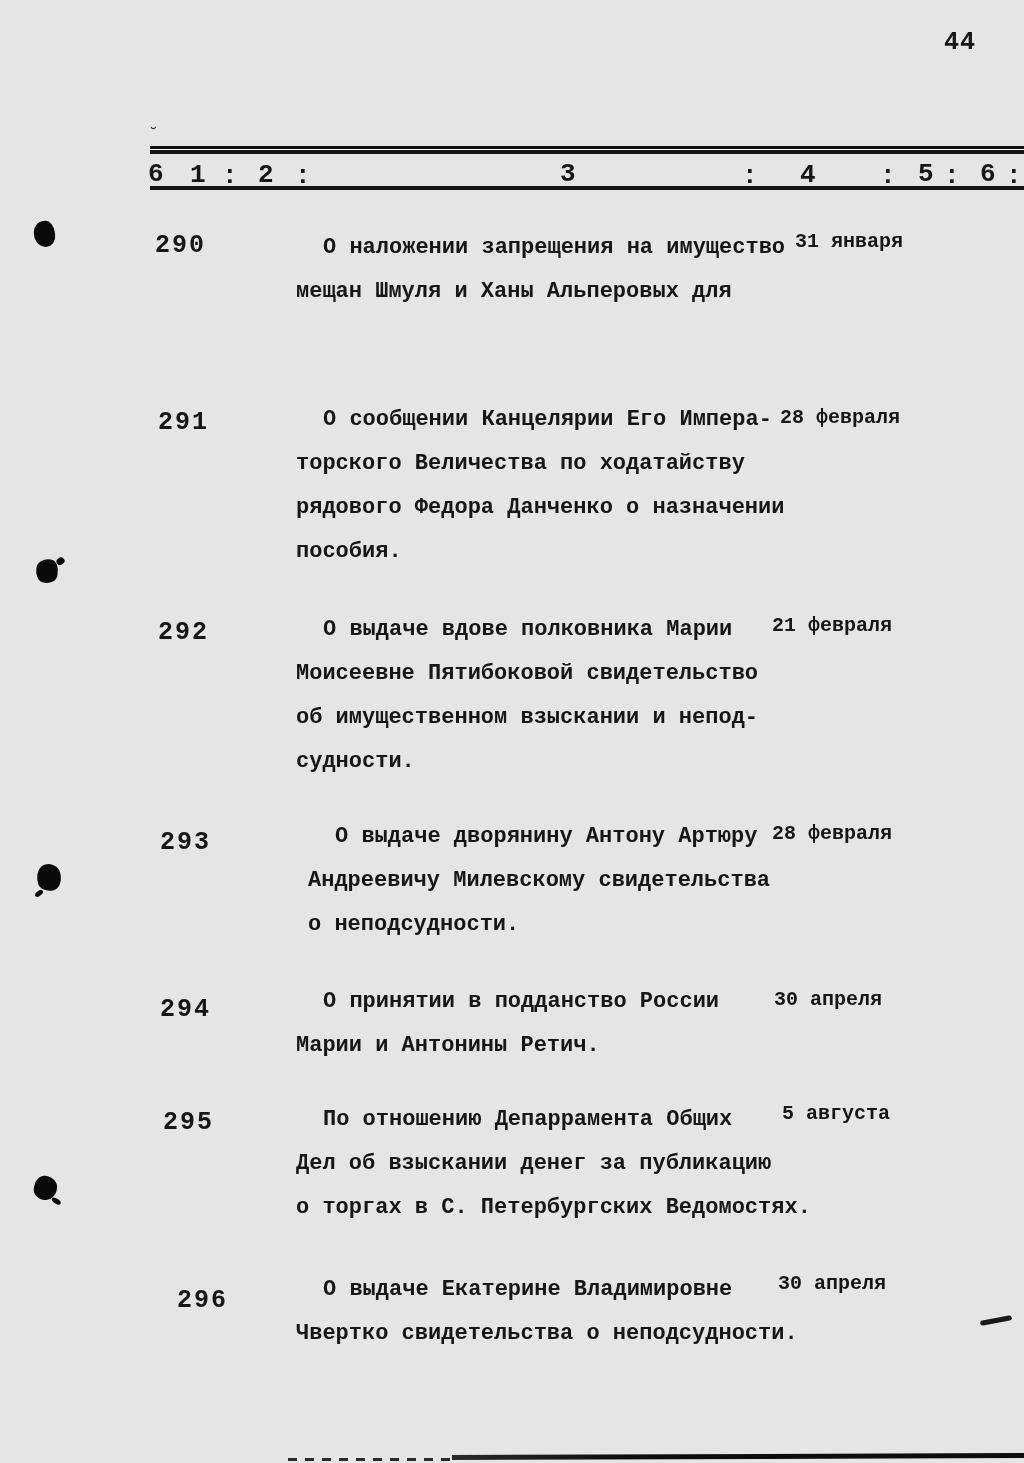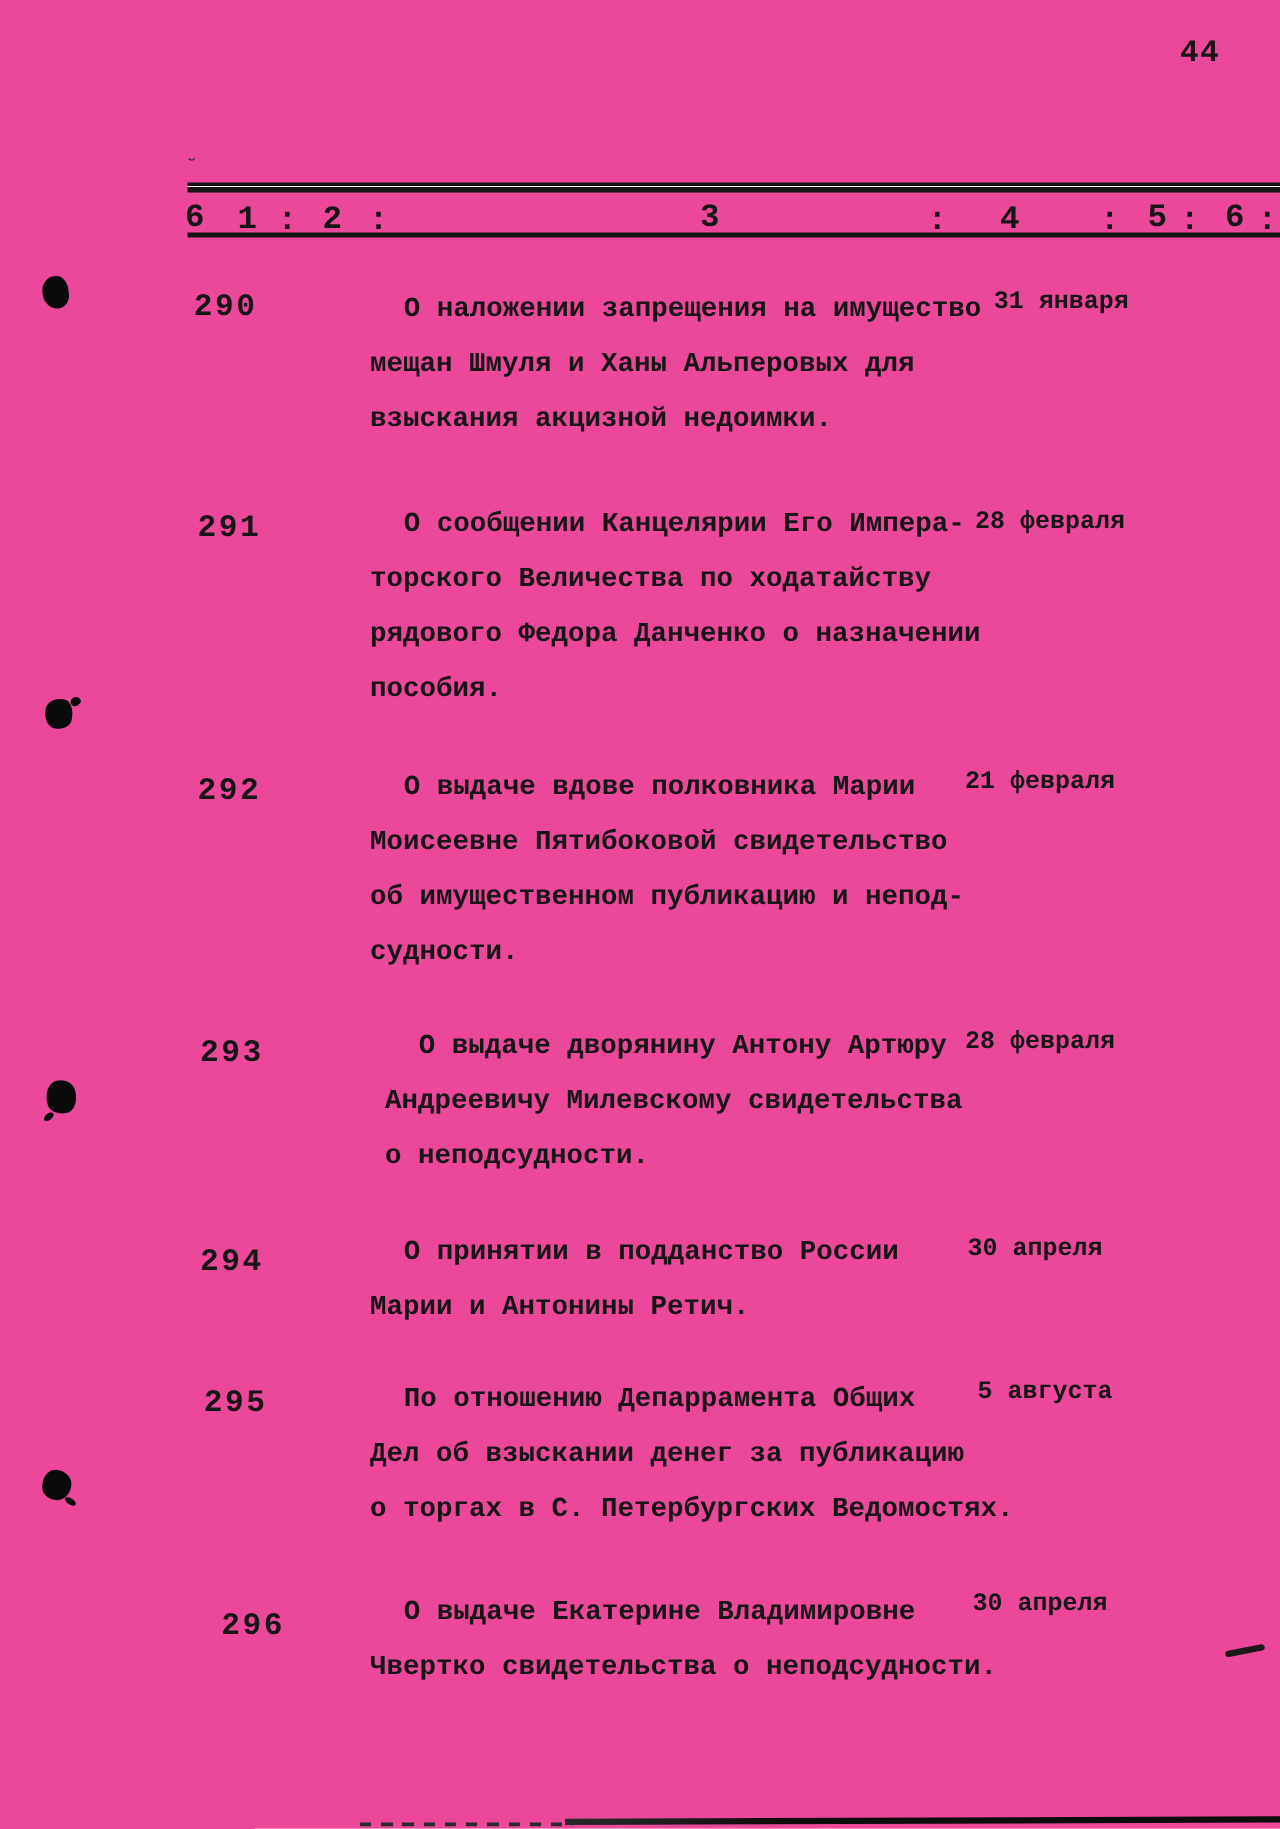--- a/index.html
+++ b/index.html
@@ -4,21 +4,21 @@
 <style>
   html, body {
     margin: 0;
     padding: 0;
     background: #ffffff;
   }
   .page {
     position: relative;
     width: 1024px;
     height: 1463px;
-    background: #ec4899;
+    background: #e5e5e5;
     overflow: hidden;
     font-family: "Liberation Mono", "DejaVu Sans Mono", monospace;
     color: #161616;
   }
   .page-number {
     position: absolute;
     left: 944px;
     top: 28px;
     font-size: 25px;
     font-weight: 700;
@@ -145,42 +145,41 @@
     <span class="hnum" style="left:944px; top:163px">:</span>
     <span class="hnum" style="left:980px; top:161px">6</span>
     <span class="hnum" style="left:1006px; top:163px">:</span>
   </div>
 
   <div>
     <div class="entry-number" style="left:155px; top:233px">290</div>
     <div class="entry-body" style="left:296px; top:226px">
       <div class="line">О наложении запрещения на имущество</div>
       <div class="line">мещан Шмуля и Ханы Альперовых для</div>
-      <div class="line">взыскания акцизной недоимки.</div>
     </div>
     <div class="entry-date" style="left:795px; top:230px">31 января</div>
   </div>
 
   <div>
     <div class="entry-number" style="left:158px; top:410px">291</div>
     <div class="entry-body" style="left:296px; top:398px">
       <div class="line">О сообщении Канцелярии Его Импера-</div>
       <div class="line">торского Величества по ходатайству</div>
       <div class="line">рядового Федора Данченко о назначении</div>
       <div class="line">пособия.</div>
     </div>
     <div class="entry-date" style="left:780px; top:406px">28 февраля</div>
   </div>
 
   <div>
     <div class="entry-number" style="left:158px; top:620px">292</div>
     <div class="entry-body" style="left:296px; top:608px">
       <div class="line">О выдаче вдове полковника Марии</div>
       <div class="line">Моисеевне Пятибоковой свидетельство</div>
-      <div class="line">об имущественном публикацию и непод-</div>
+      <div class="line">об имущественном взыскании и непод-</div>
       <div class="line">судности.</div>
     </div>
     <div class="entry-date" style="left:772px; top:614px">21 февраля</div>
   </div>
 
   <div>
     <div class="entry-number" style="left:160px; top:830px">293</div>
     <div class="entry-body" style="left:308px; top:815px">
       <div class="line">О выдаче дворянину Антону Артюру</div>
       <div class="line">Андреевичу Милевскому свидетельства</div>

